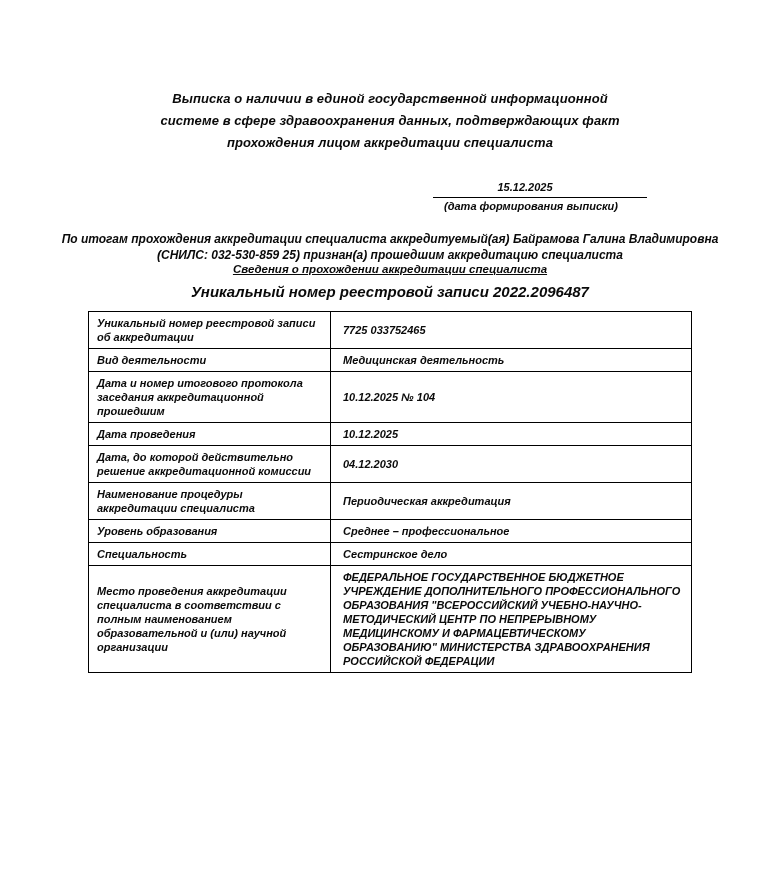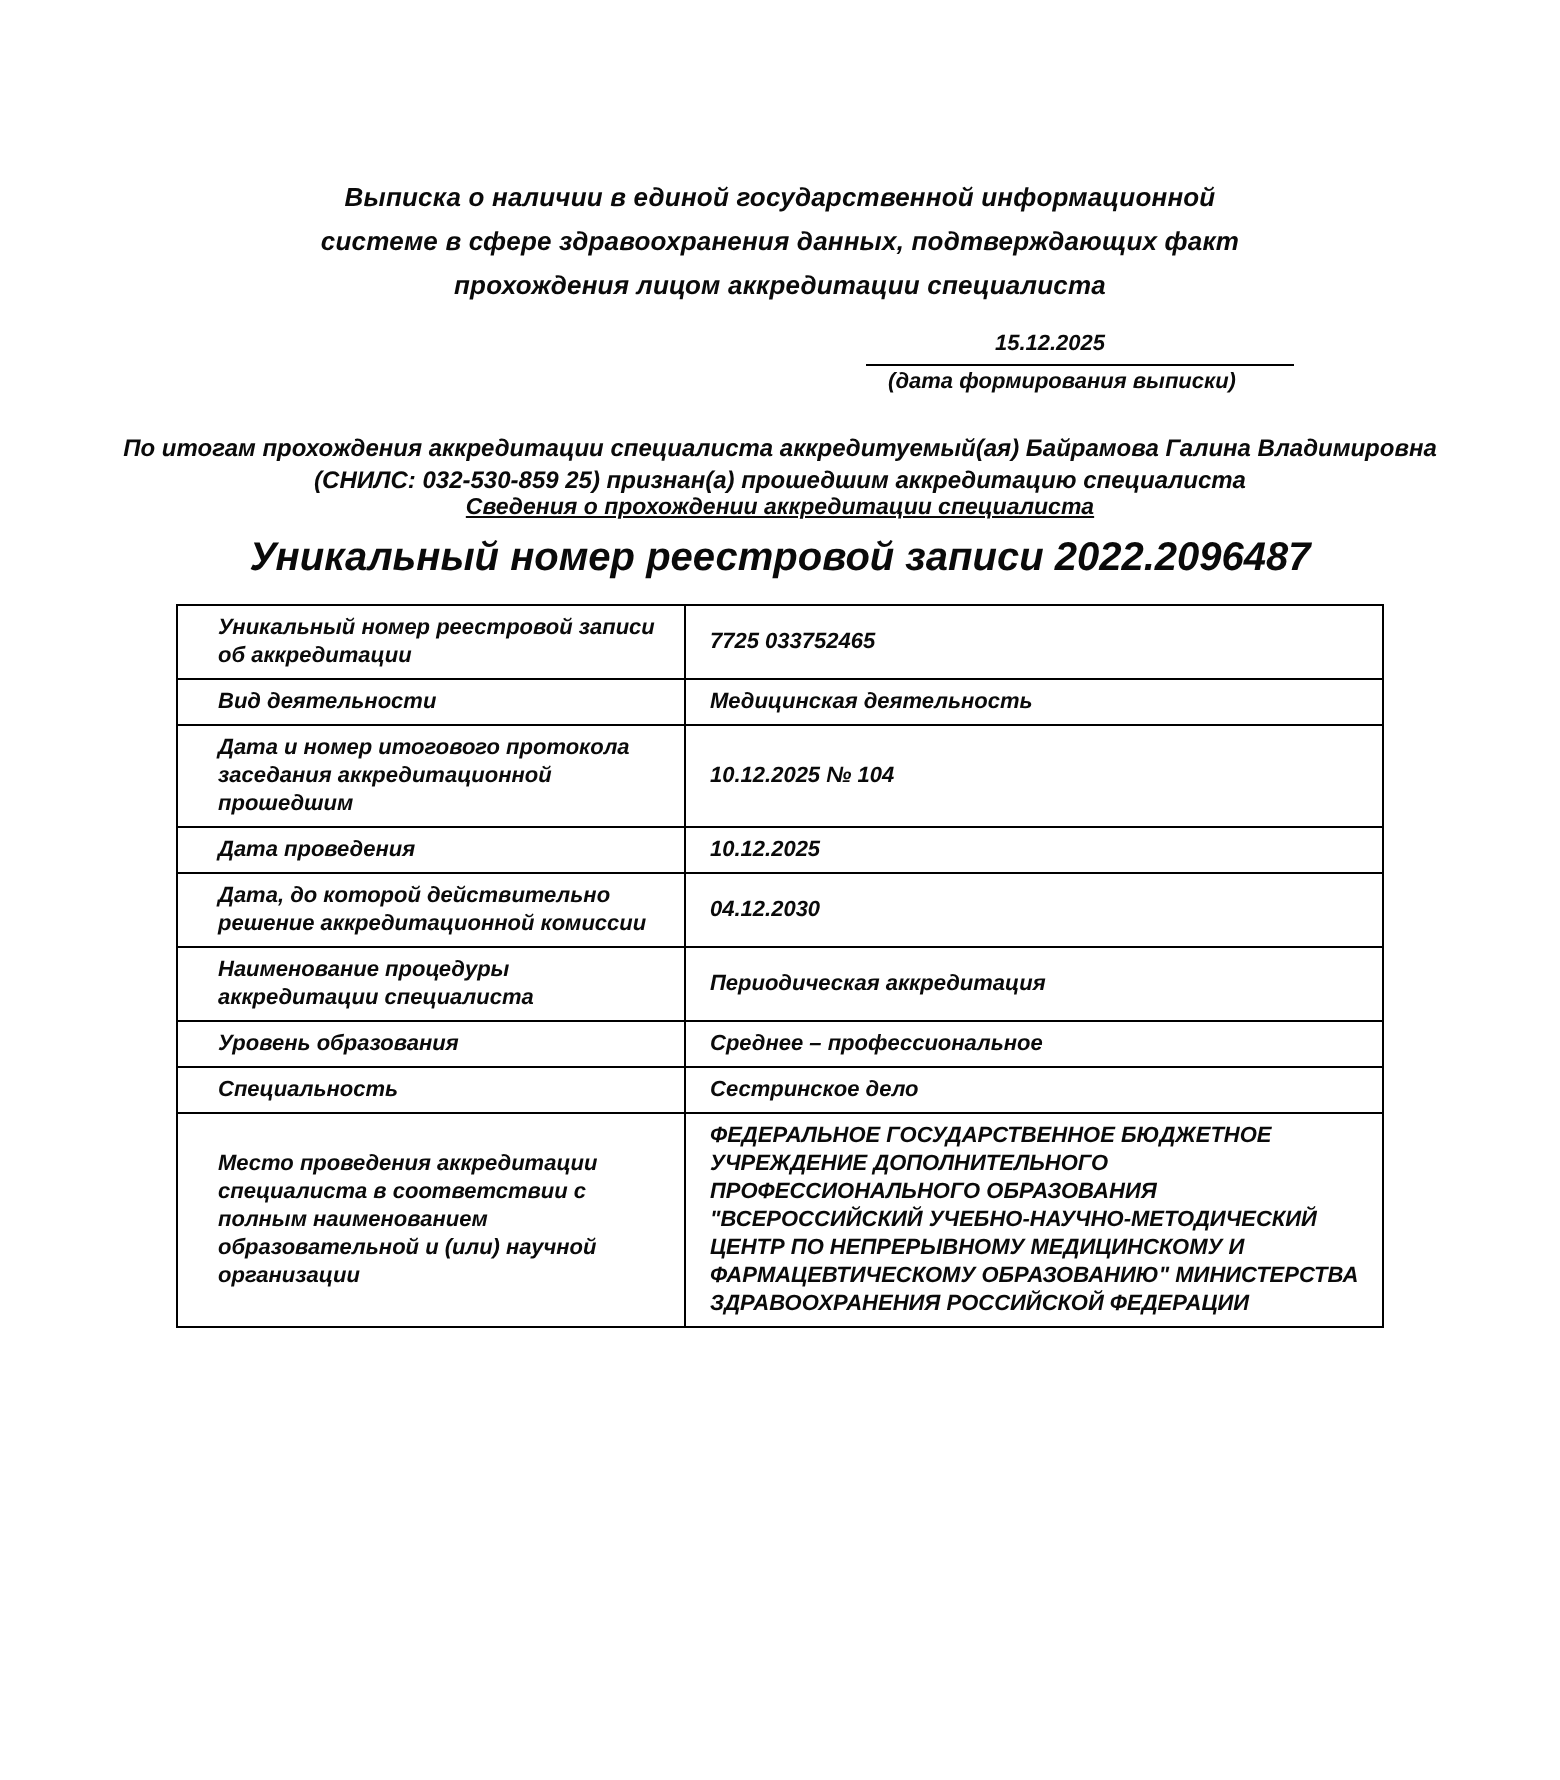--- a/index.html
+++ b/index.html
@@ -22,21 +22,21 @@
   }
   .title {
     text-align: center;
     font-size: 13px;
     line-height: 22px;
     letter-spacing: 0.1px;
   }
   .date-block {
     width: 214px;
     margin-left: 433px;
-    margin-top: 12px;
+    margin-top: 27px;
     text-align: center;
     font-size: 11px;
     line-height: 13px;
   }
   .date-value {
     padding: 0 30px 3px 0;
     border-bottom: 1.5px solid #000;
   }
   .date-caption {
     padding: 2px 18px 0 0;
@@ -49,38 +49,38 @@
     line-height: 16px;
   }
   .section-heading {
     text-align: center;
     font-size: 11.5px;
     text-decoration: underline;
   }
   .registry-heading {
     margin-top: 8px;
     text-align: center;
-    font-size: 20px;
+    font-size: 15px;
   }
   table.acc-table {
     border-collapse: collapse;
     margin: 11px 0 0 88px;
     width: 604px;
     font-size: 11px;
     table-layout: fixed;
   }
   table.acc-table td {
     border: 1.5px solid #000;
     vertical-align: middle;
     line-height: 14px;
     word-wrap: break-word;
   }
   td.cell-label {
     width: 226px;
-    padding: 4px 7px 4px 20px;
+    padding: 4px 7px 4px 8px;
   }
   td.cell-value {
     padding: 4px 10px 4px 12px;
   }
 </style>
 </head>
 <body>
 
 <div class="page">
 

